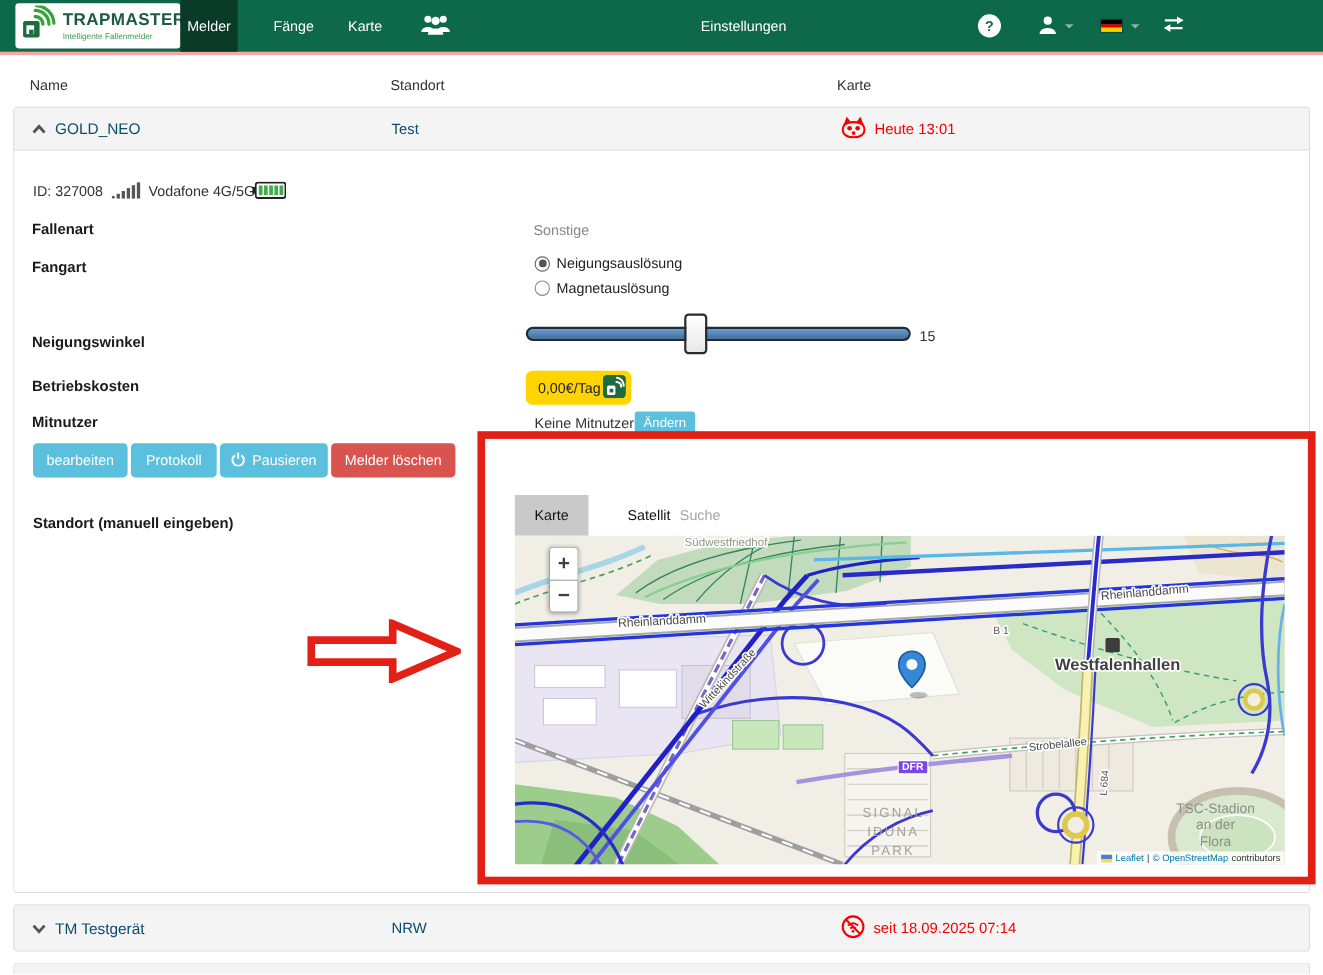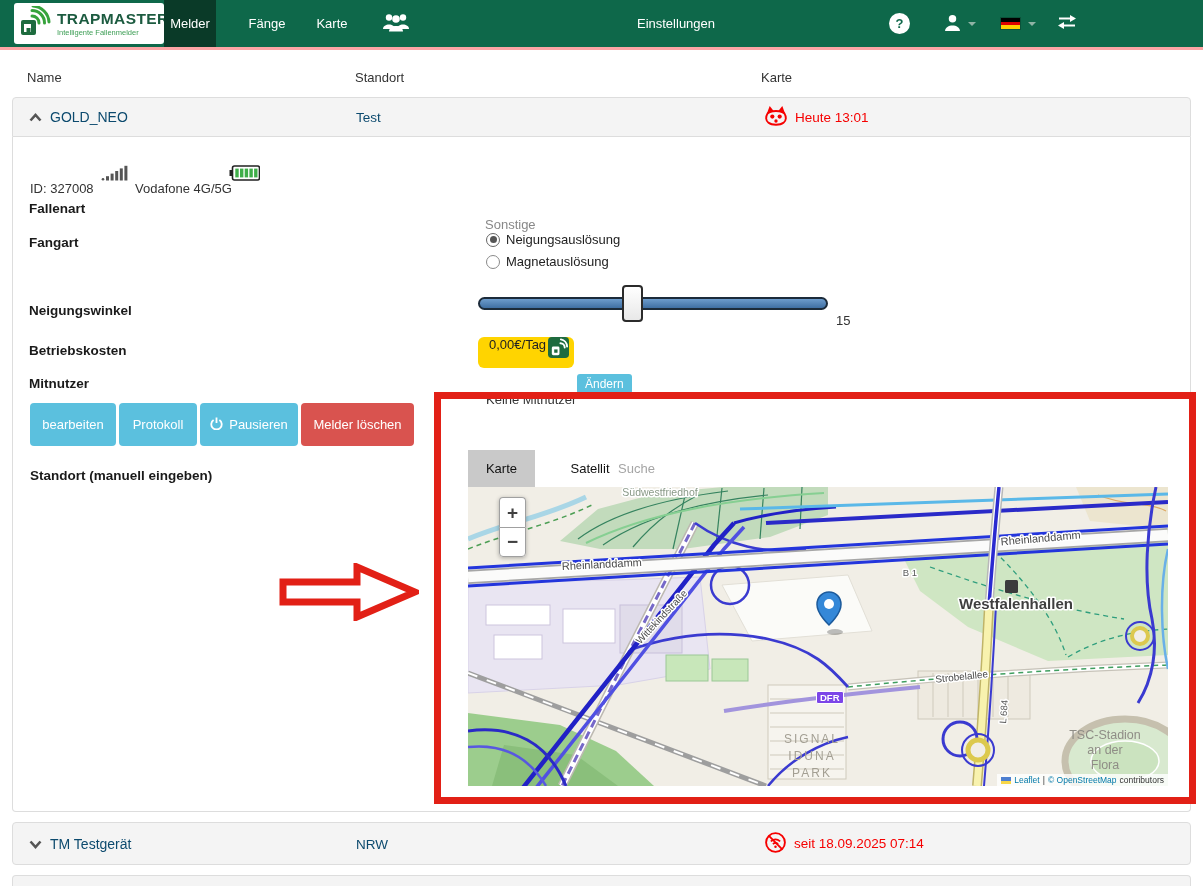--- a/index.html
+++ b/index.html
@@ -44,42 +44,42 @@
   .row-3 { top:875px; height:11px; border-radius:4px 4px 0 0; border-bottom:none; }
   .cell { position:absolute; top:50%; transform:translateY(-50%); font-size:13.5px; color:#0c4a6e; }
   .cell-name { left:16px; display:flex; align-items:center; gap:8px; font-size:14px; }
   .cell-loc { left:343px; }
   .cell-status { left:751px; color:#f60000; display:flex; align-items:center; gap:7px; }
 
   
   .panel { position:absolute; left:12px; top:137px; width:1179px; height:675px; background:#fff;
            border:1px solid #ddd; border-top:none; border-radius:0 0 4px 4px; }
   .p-abs { position:absolute; }
-  .p-text { font-size:13px; color:#333;margin-top:15px; }
+  .p-text { font-size:13px; color:#333; }
   .p-label { font-size:13.5px; font-weight:bold; color:#1a1a1a; }
   .muted { color:#888; }
   .radio-row { display:flex; align-items:center; gap:6px; font-size:13px; color:#222; cursor:pointer; }
   .radio { width:14px; height:14px; border:1px solid #8a8a8a; border-radius:50%; background:#fff;
            display:inline-flex; align-items:center; justify-content:center; }
   .radio.sel { border-color:#666; }
   .radio.sel::after { content:""; width:7px; height:7px; border-radius:50%; background:#555; }
 
   .slider-track { left:465px; top:160px; width:350px; height:13px; border:2px solid #1c2b3a;
                   border-radius:7px; background:linear-gradient(#6d9ccc,#3f6fa3); cursor:pointer; }
   .slider-handle { left:609px; top:148px; width:21px; height:37px; border:2px solid #2b2b2b;
                    border-radius:4px; background:linear-gradient(#ffffff,#e8e8e8); cursor:grab; }
   .slider-value { left:823px; top:161px; }
 
   .cost-badge { left:465px; top:200px; width:96px; height:31px; background:#ffd400; border-radius:6px;
-                display:flex; justify-content:space-between; padding:0 5px 0 11px;
+                display:flex; align-items:center; justify-content:space-between; padding:0 5px 0 11px;
                 font-size:13px; color:#222; cursor:pointer; }
   .chg-btn { left:564px; top:237px; height:20px; background:#5bc0de; color:#fff; font-size:12px;
              border:none; border-radius:3px; padding:0 8px; cursor:pointer; }
 
-  .btn { position:absolute; top:266px; height:43px; border:none; border-radius:4px; color:#fff;
+  .btn { position:absolute; top:266px; height:31px; border:none; border-radius:4px; color:#fff;
          font-size:13px; cursor:pointer; display:flex; align-items:center; justify-content:center; gap:6px; }
   .btn-blue { background:#5bc0de; }
   .btn-red  { background:#d9534f; }
   .btn-edit   { left:17px;  width:86px; }
   .btn-log    { left:106px; width:78px; }
   .btn-pause  { left:187px; width:98px; }
   .btn-delete { left:288px; width:113px; }
 
   
   .map-tab { position:absolute; top:313px; height:37px; display:flex; align-items:center;

